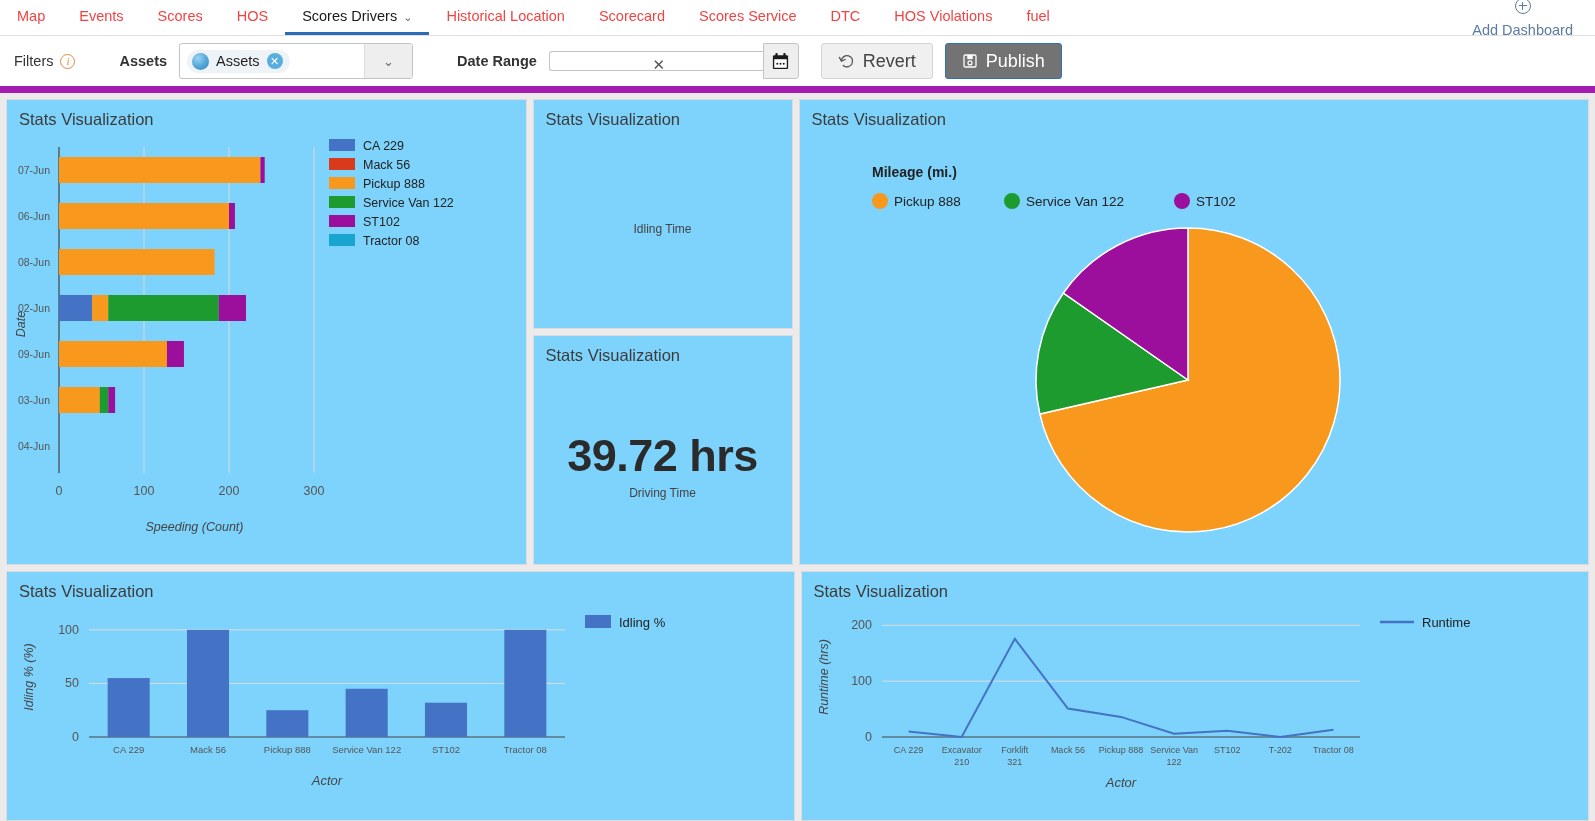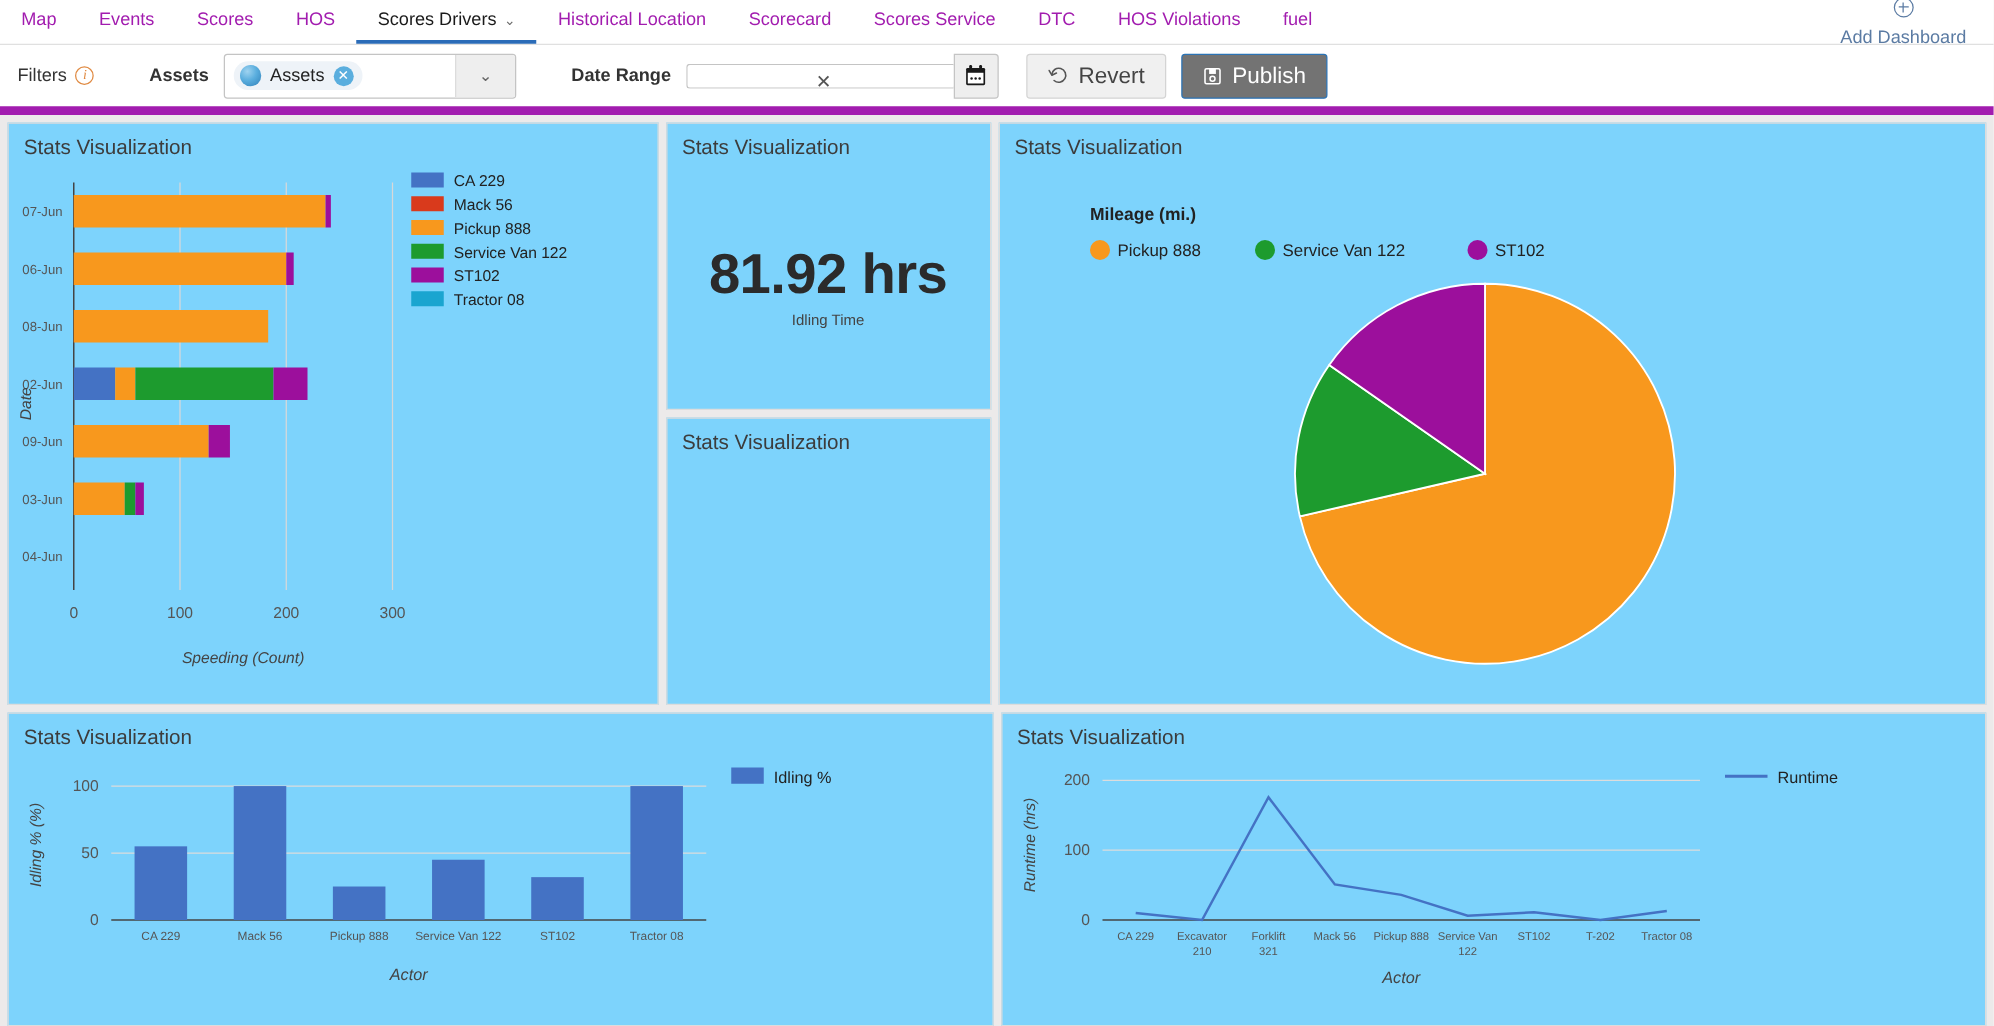--- a/index.html
+++ b/index.html
@@ -13,21 +13,21 @@
   .app { width: 1595px; height: 821px; display: flex; flex-direction: column; background:#ffffff; }
 
   
   .topnav {
     height: 36px; background:#fff; display:flex; align-items:stretch;
     border-bottom:1px solid #e0e0e0; position:relative;
   }
   .nav-tabs { display:flex; align-items:stretch; flex:1 1 auto; }
   .nav-tab {
     display:flex; align-items:center; gap:6px;
-    padding: 0 17px; font-size:14.5px; color:#a21caf; cursor:pointer;
+    padding: 0 17px; font-size:14.5px; color:#ef4444; cursor:pointer;
     border-bottom:3px solid transparent; white-space:nowrap;
   }
   .nav-tab.active { color:#1a1a1a; border-bottom:3px solid #2b6cb8;text-align:center; }
   .nav-caret { font-size:11px; color:#666; line-height:1; transform: translateY(1px); }
   .nav-right { display:flex; align-items:center; padding:0 22px 0 12px; }
   .add-dash { display:flex; align-items:center; gap:8px; color:#5b7ba3; font-size:14.5px; cursor:pointer;flex-direction:column; }
   .circle-plus {
     width:16px;height:16px;border:1.4px solid #5b7ba3;border-radius:50%;
     position:relative; flex:0 0 auto;
   }
@@ -267,26 +267,29 @@
               <rect x="322" y="105" width="26" height="12" fill="#1aa5d0"></rect>
               <text x="356" y="116" font-size="12.5" class="legend-txt">Tractor 08</text>
             </svg>
         </div>
       </div>
 
       <div class="col-mid">
         <div class="card stat-card">
           <div class="card-title">Stats Visualization</div>
           <div class="stat-body">
-            <div class="stat-value">81.92 hrs</div>
             <div class="stat-label">Idling Time</div>
           </div>
         </div>
         <div class="card stat-card">
           <div class="card-title">Stats Visualization</div>
+          <div class="stat-body">
+            <div class="stat-value">39.72 hrs</div>
+            <div class="stat-label">Driving Time</div>
+          </div>
         </div>
       </div>
 
       <div class="card" style="flex:1 1 auto;">
         <div class="card-title">Stats Visualization</div>
         <div class="chart-area">
           <svg id="svg-pie" width="785" height="430" viewBox="0 0 785 430">
               <text x="72" y="48" font-size="14" font-weight="bold" fill="#222">Mileage (mi.)</text>
               <circle cx="80" cy="72" r="8" fill="#f8981d"></circle>
               <text x="94" y="77" font-size="13.5" fill="#222">Pickup 888</text>

